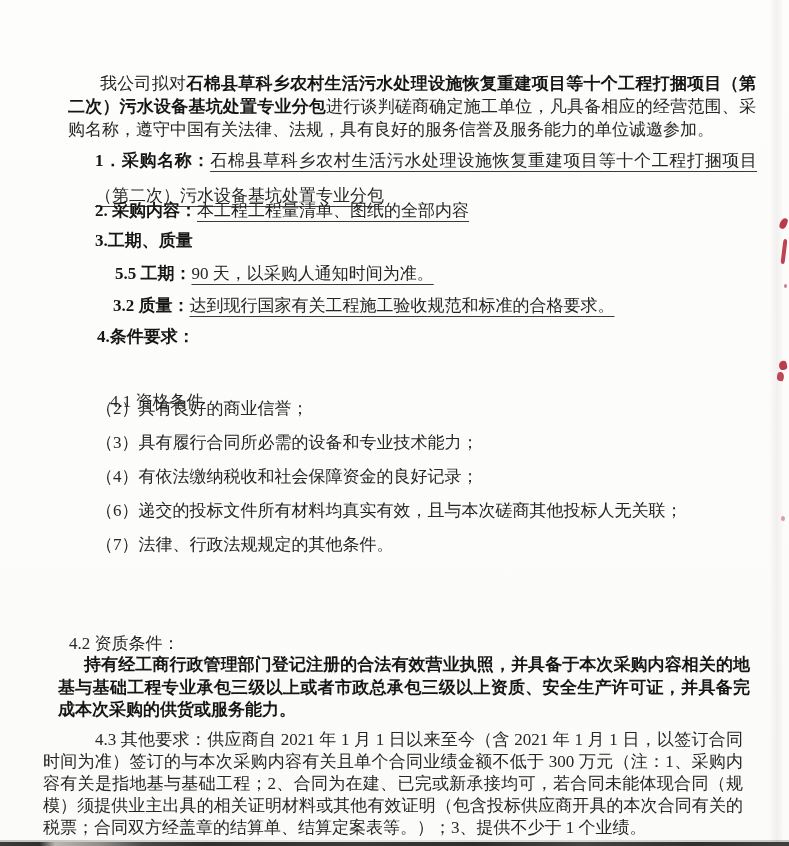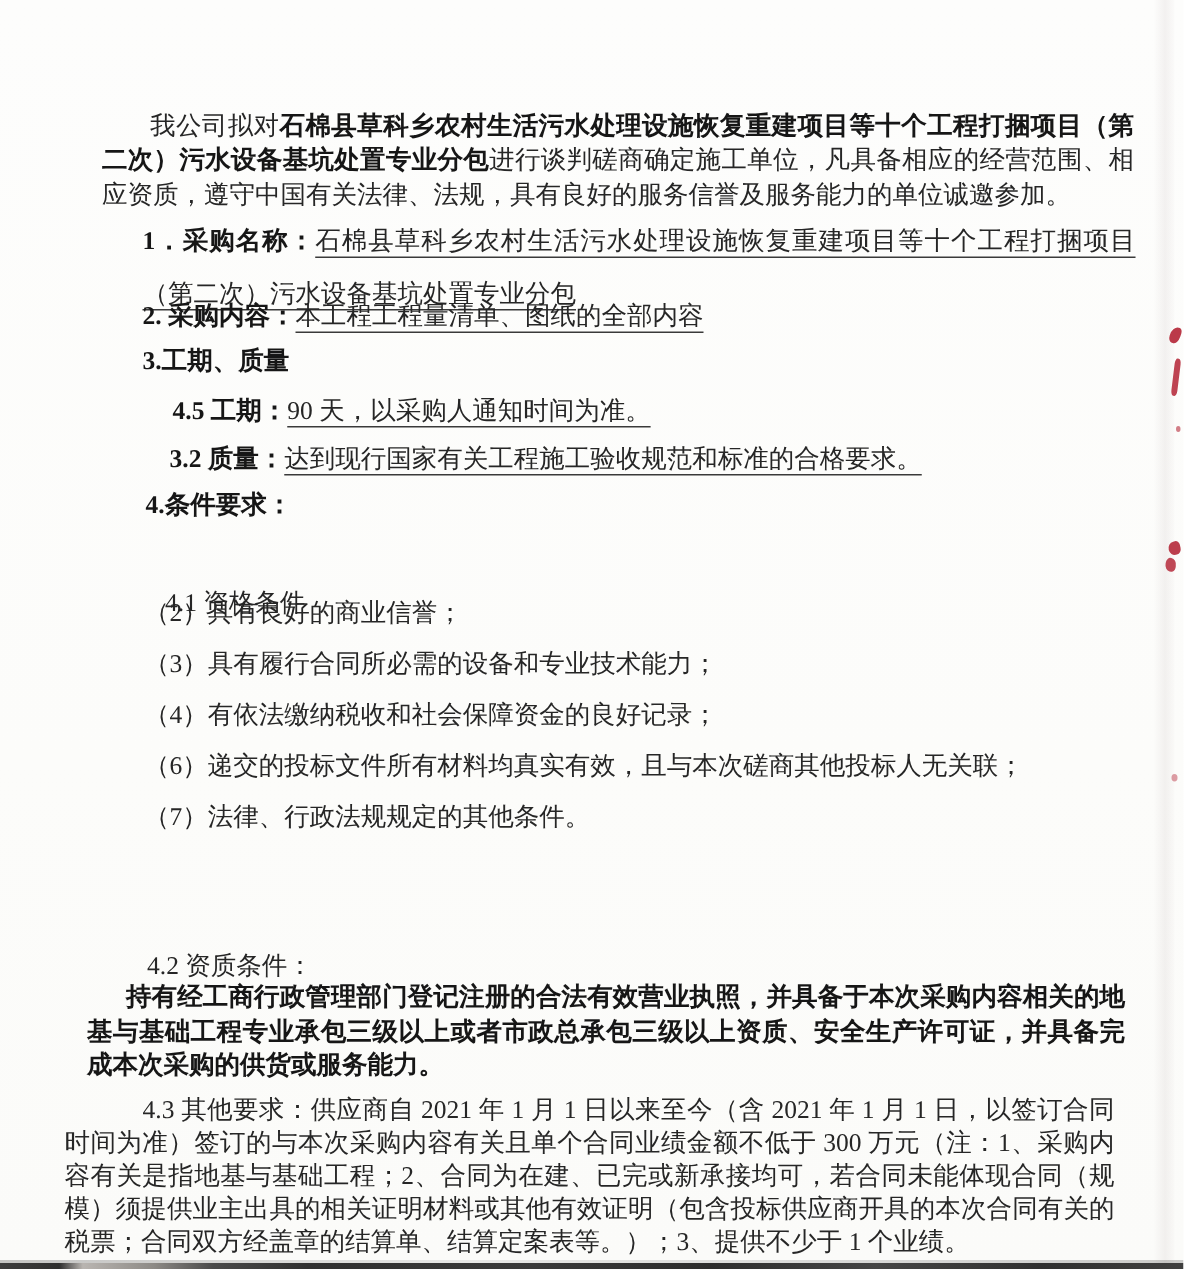--- a/index.html
+++ b/index.html
@@ -43,21 +43,21 @@
   .item1{left:95px;top:143px;width:662px;line-height:35px;text-align:justify;}
   .item2{left:95px;top:199px;width:680px;}
   .h3{left:95px;top:229px;font-weight:bold;color:#161616;}
   .item31{left:115px;top:262px;}
   .item31 .u{padding-right:28px;}
   .item32{left:113px;top:294px;}
   .item32 .u{padding-right:6px;}
   .h4{left:97px;top:325px;font-weight:bold;color:#161616;}
   .h41{left:110px;top:390px;}
   .conds{left:96px;top:392px;width:670px;line-height:34px;}
-  .h42{left:98px;top:632px;text-align:right;}
+  .h42{left:69px;top:632px;text-align:right;}
   .qual{
     left:58px;top:654px;width:692px;
     font-weight:bold;color:#161616;
     line-height:22.6px;
     text-align:justify;text-justify:inter-ideograph;
     text-indent:26px;
   }
   .other{
     left:43px;top:729px;width:700px;
     line-height:22px;
@@ -85,29 +85,29 @@
   }
 </style>
 </head>
 <body>
 
 <div class="page">
 
   <div class="edge-shade"></div>
 
 
-  <div class="block intro"><span>我公司拟对</span><span class="b">石棉县草科乡农村生活污水处理设施恢复重建项目等十个工程打捆项目（第二次）污水设备基坑处置专业分包</span><span>进行谈判磋商确定施工单位，凡具备相应的经营范围、相应资质，遵守中国有关法律、法规，具有良好的服务信誉及服务能力的单位诚邀参加。</span></div>
+  <div class="block intro"><span>我公司拟对</span><span class="b">石棉县草科乡农村生活污水处理设施恢复重建项目等十个工程打捆项目（第二次）污水设备基坑处置专业分包</span><span>进行谈判磋商确定施工单位，凡具备相应的经营范围、采购名称，遵守中国有关法律、法规，具有良好的服务信誉及服务能力的单位诚邀参加。</span></div>
 
   <div class="block item1"><span class="b">1．采购名称：</span><span class="u">石棉县草科乡农村生活污水处理设施恢复重建项目等十个工程打捆项目（第二次）污水设备基坑处置专业分包</span></div>
 
   <div class="block item2"><span class="b">2. 采购内容：</span><span class="u">本工程工程量清单、图纸的全部内容</span></div>
 
   <div class="block h3">3.工期、质量</div>
 
-  <div class="block item31"><span class="b">4.5 工期：</span><span class="u">90 天，以采购人通知时间为准。</span></div>
+  <div class="block item31"><span class="b">5.5 工期：</span><span class="u">90 天，以采购人通知时间为准。</span></div>
 
   <div class="block item32"><span class="b">3.2 质量：</span><span class="u">达到现行国家有关工程施工验收规范和标准的合格要求。</span></div>
 
   <div class="block h4">4.条件要求：</div>
 
   <div class="block h41">4.1 资格条件</div>
 
   <div class="block conds">
     <div>（2）具有良好的商业信誉；</div>
     <div>（3）具有履行合同所必需的设备和专业技术能力；</div>

